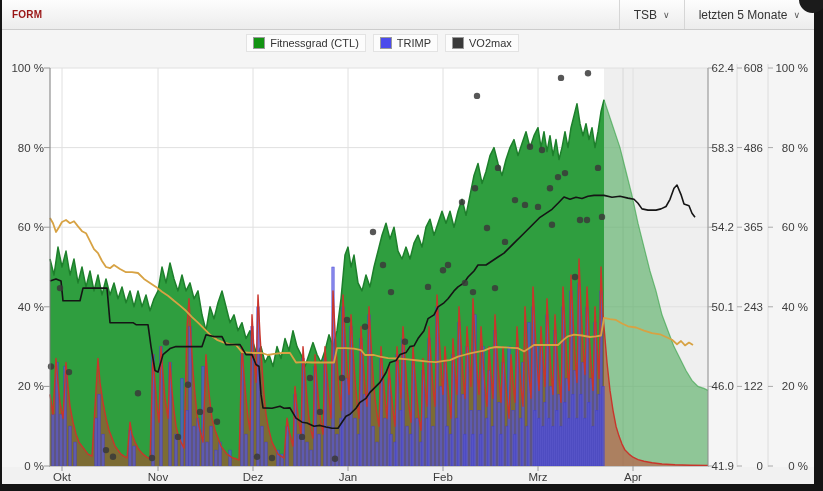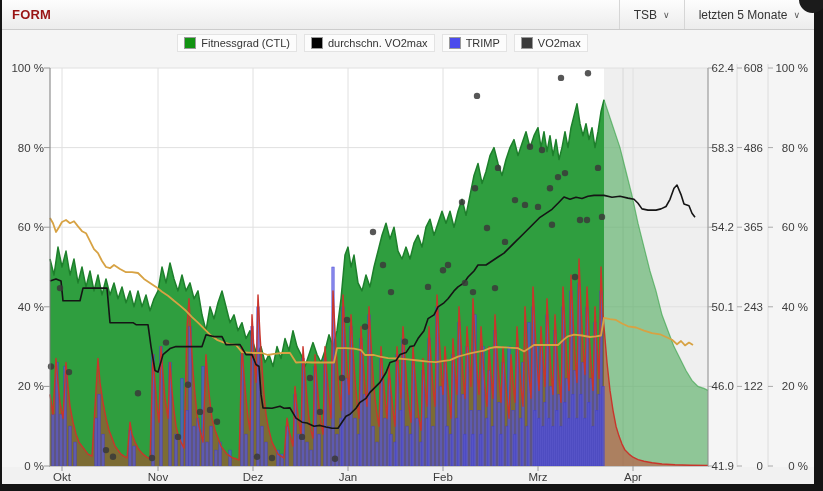--- a/index.html
+++ b/index.html
@@ -7,21 +7,21 @@
        font-family:"Liberation Sans","DejaVu Sans",sans-serif;}
   .edge{position:absolute;background:#141414;z-index:6;}
   .edge-left{left:0;top:0;width:2px;height:491px;}
   .edge-right{right:0;top:0;width:9px;height:491px;}
   .edge-bottom{left:0;bottom:0;width:823px;height:7px;}
   .corner-circle{position:absolute;left:799px;top:-14px;width:27px;height:27px;border-radius:50%;
        background:#1b1b1b;z-index:7;}
   .header{position:absolute;top:0;left:2px;right:9px;height:29px;z-index:5;
        background:linear-gradient(#fdfdfd,#ececec);border-bottom:1px solid #cccccc;
        display:flex;align-items:center;justify-content:space-between;}
-  .title{color:#991414;font-weight:bold;font-size:13px;padding-left:10px;letter-spacing:.2px;}
+  .title{color:#991414;font-weight:bold;font-size:10px;padding-left:10px;letter-spacing:.2px;}
   .controls{display:flex;height:100%;}
   .control{display:flex;align-items:center;gap:6px;padding:0 14px;border-left:1px solid #d6d6d6;
        font-size:12px;color:#333;cursor:pointer;}
   .chev{font-size:9px;color:#555;line-height:1;transform:translateY(1px);}
   .legend{position:absolute;top:31px;left:2px;right:60px;height:24px;z-index:5;
        display:flex;align-items:center;justify-content:center;gap:7px;font-size:11px;color:#333;}
   .legend-item{display:flex;align-items:flex-start;gap:5px;background:#fcfcfc;
        border:1px solid #e3e3e3;padding:2px 6px;}
   .legend-box{width:12px;height:12px;border:1px solid #9a9a9a;box-sizing:border-box;}
   .chart{position:absolute;left:0;top:0;width:730px;height:491px;z-index:1;}
@@ -361,24 +361,20 @@
       </div>
     </div>
   </div>
 
   <div class="legend" id="legend">
       <div class="legend-item">
         <span class="legend-box" style="background: rgb(18, 147, 18);"></span>
         <span>Fitnessgrad (CTL)</span>
       </div>
       <div class="legend-item">
-        <span class="legend-box" style="background: rgb(0, 0, 0);"></span>
-        <span>durchschn. VO2max</span>
-      </div>
-      <div class="legend-item">
         <span class="legend-box" style="background: rgb(75, 75, 236);"></span>
         <span>TRIMP</span>
       </div>
       <div class="legend-item">
         <span class="legend-box" style="background: rgb(58, 58, 58);"></span>
         <span>VO2max</span>
       </div>
     </div>
 
   <div class="edge edge-left"></div>

